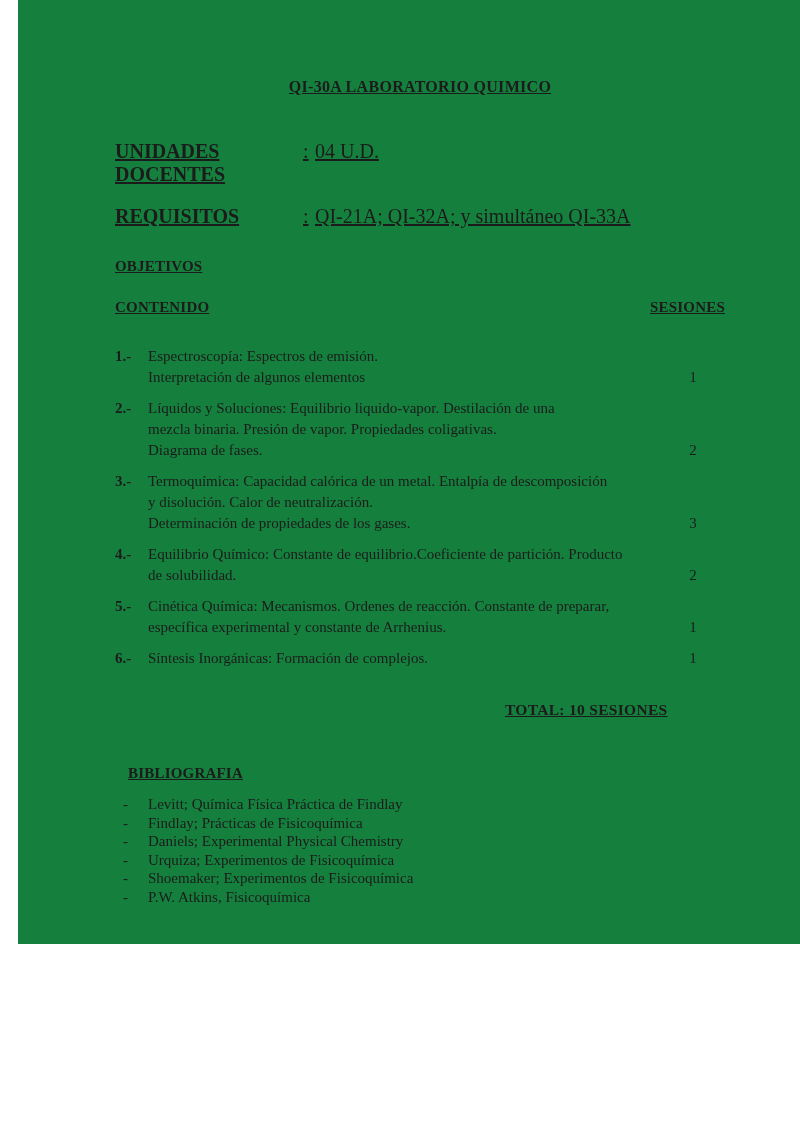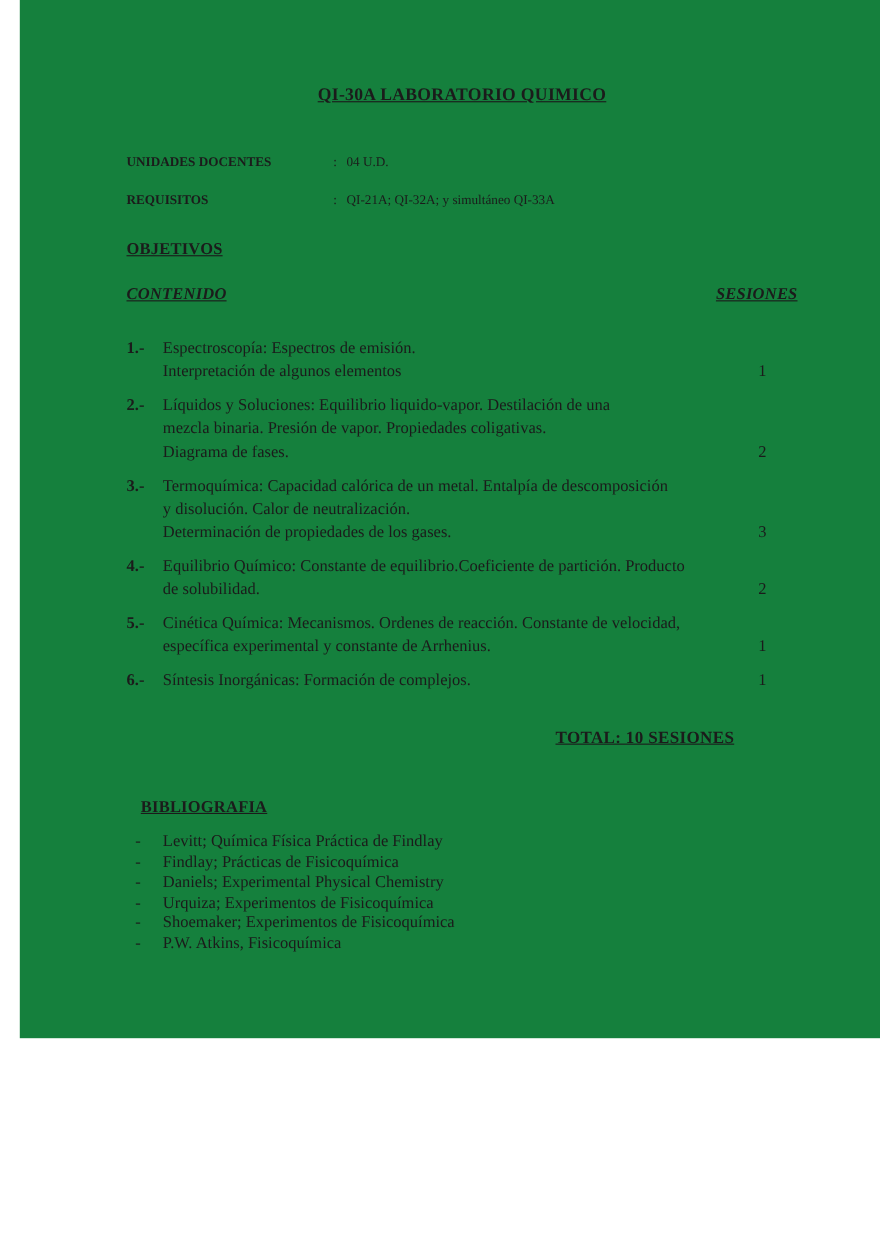--- a/index.html
+++ b/index.html
@@ -26,23 +26,24 @@
     font-size: 16px;
     font-weight: bold;
     text-decoration: underline;
     letter-spacing: 0.3px;
   }
   .fields {
     margin-top: 44px;
   }
   .field-row {
     display: flex;
-    align-items: center;
+    align-items: flex-start;
     margin-bottom: 19px;
-    font-size: 12px;
+    font-size: 20px;
+    text-decoration: underline;
   }
   .field-label {
     width: 188px;
     font-weight: bold;
   }
   .field-colon {
     width: 12px;
   }
   .section-heading {
     margin: 0;
@@ -59,21 +60,20 @@
     text-align: justify;
   }
   .contenido-header {
     display: flex;
     justify-content: space-between;
     align-items: baseline;
     margin-top: 24px;
   }
   .contenido-header .section-heading {
     margin-top: 0;
-    font-style: italic;
   }
   .content-rows {
     margin-top: 30px;
   }
   .content-row {
     display: flex;
     margin-bottom: 10px;
     line-height: 21px;
   }
   .item-num {
@@ -179,21 +179,21 @@
       <div class="item-text">
         <div>Equilibrio Químico: Constante de equilibrio.Coeficiente de partición. Producto</div>
         <div>de solubilidad.</div>
       </div>
       <div class="item-ses">2</div>
     </div>
 
     <div class="content-row">
       <span class="item-num">5.-</span>
       <div class="item-text">
-        <div>Cinética Química: Mecanismos. Ordenes de reacción. Constante de velocidad,</div>
+        <div>Cinética Química: Mecanismos. Ordenes de reacción. Constante de preparar,</div>
         <div>específica experimental y constante de Arrhenius.</div>
       </div>
       <div class="item-ses">1</div>
     </div>
 
     <div class="content-row">
       <span class="item-num">6.-</span>
       <div class="item-text">
         <div>Síntesis Inorgánicas: Formación de complejos.</div>
       </div>

